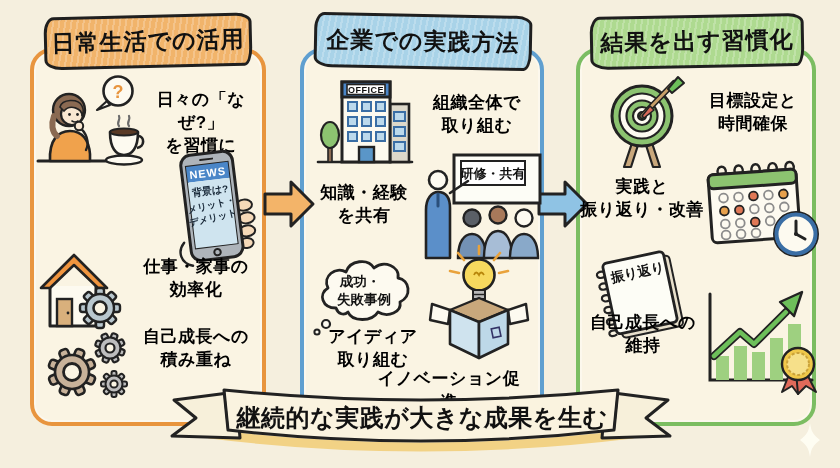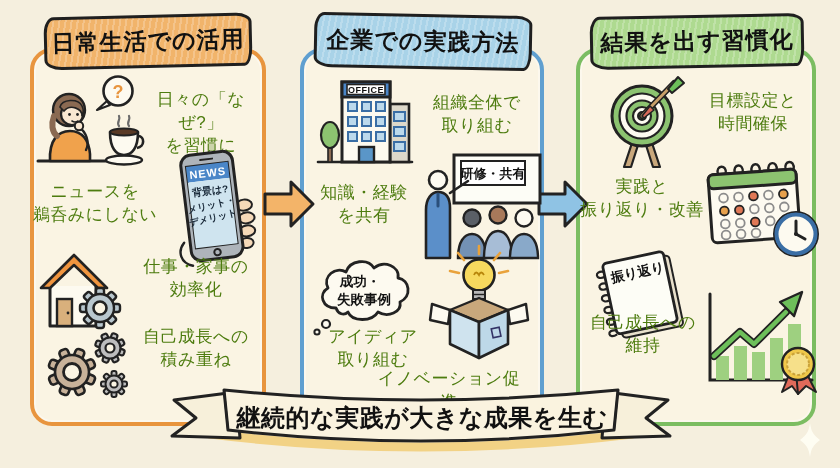--- a/index.html
+++ b/index.html
@@ -38,21 +38,21 @@
     border-radius:inherit;
   }
   .banner span{position:relative;}
   #banner-1{left:44px;top:15px;width:202px;height:47px;background:#f1b46b;transform:rotate(-1.4deg);}
   #banner-2{left:314px;top:14px;width:212px;height:49px;background:#a9d3e8;transform:rotate(1.1deg);}
   #banner-3{left:590px;top:15px;width:208px;height:47px;background:#aeda90;transform:rotate(-1.1deg);}
 
   
   .lbl{
     position:absolute;
-    font-weight:400;font-size:17px;line-height:1.34;color:#4d7c0f;
+    font-weight:700;font-size:17px;line-height:1.34;color:#000000;
     text-align:center;white-space:pre-line;letter-spacing:.5px;
   }
   .abs{position:absolute;}
 
   
   #ribbon-text{
     position:absolute;left:200px;top:399px;width:444px;height:38px;
     display:flex;align-items:center;justify-content:center;
     font-size:24px;font-weight:700;color:#111;letter-spacing:.5px;
   }
@@ -107,22 +107,20 @@
       <ellipse cx="90" cy="86" rx="18" ry="4.5" fill="#fdfaf0" stroke="#222" stroke-width="2.4"></ellipse>
       <path d="M104,62 c7,0 7,11 -1,12" fill="none" stroke="#222" stroke-width="2.6"></path>
       <path d="M76,58 L104,58 C104,74 98,81 90,81 C82,81 76,74 76,58 Z" fill="#fdfaf0" stroke="#222" stroke-width="2.6" stroke-linejoin="round"></path>
       <ellipse cx="90" cy="58" rx="14" ry="3.6" fill="#5a3a26" stroke="#222" stroke-width="2"></ellipse>
     </g>
   </svg>
 
   <div class="lbl" style="left:142px;top:89px;width:118px;">日々の「なぜ?」
 を習慣に</div>
 
-  <div class="lbl" style="left:24px;top:181px;width:142px;">ニュースを
-鵜呑みにしない</div>
 
   <svg class="abs" style="left:166px;top:147px;transform:rotate(-7deg)" width="92" height="120" viewBox="0 0 92 120">
     <g>
       <ellipse cx="78" cy="62" rx="8" ry="5.5" fill="#f5d9b8" stroke="#222" stroke-width="2"></ellipse>
       <ellipse cx="79" cy="75" rx="8" ry="5.5" fill="#f5d9b8" stroke="#222" stroke-width="2"></ellipse>
       <ellipse cx="78" cy="88" rx="8" ry="5.5" fill="#f5d9b8" stroke="#222" stroke-width="2"></ellipse>
       <ellipse cx="76" cy="100" rx="7" ry="5" fill="#f5d9b8" stroke="#222" stroke-width="2"></ellipse>
       <path d="M20,116 C8,112 6,100 14,92" fill="none" stroke="#222" stroke-width="2.4" stroke-linecap="round"></path>
     </g>
     <rect x="20" y="6" width="52" height="106" rx="10" fill="#aeb4ba" stroke="#222" stroke-width="3"></rect>

